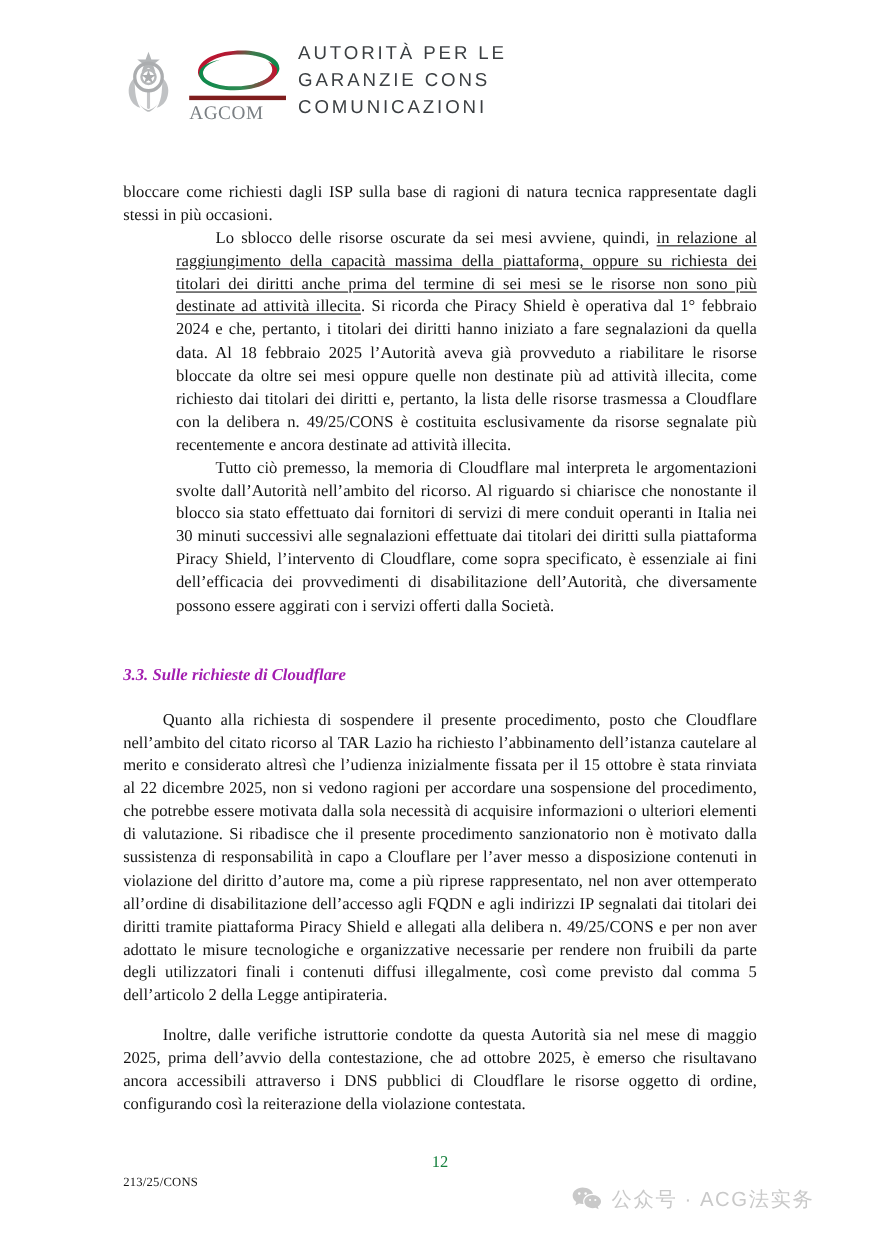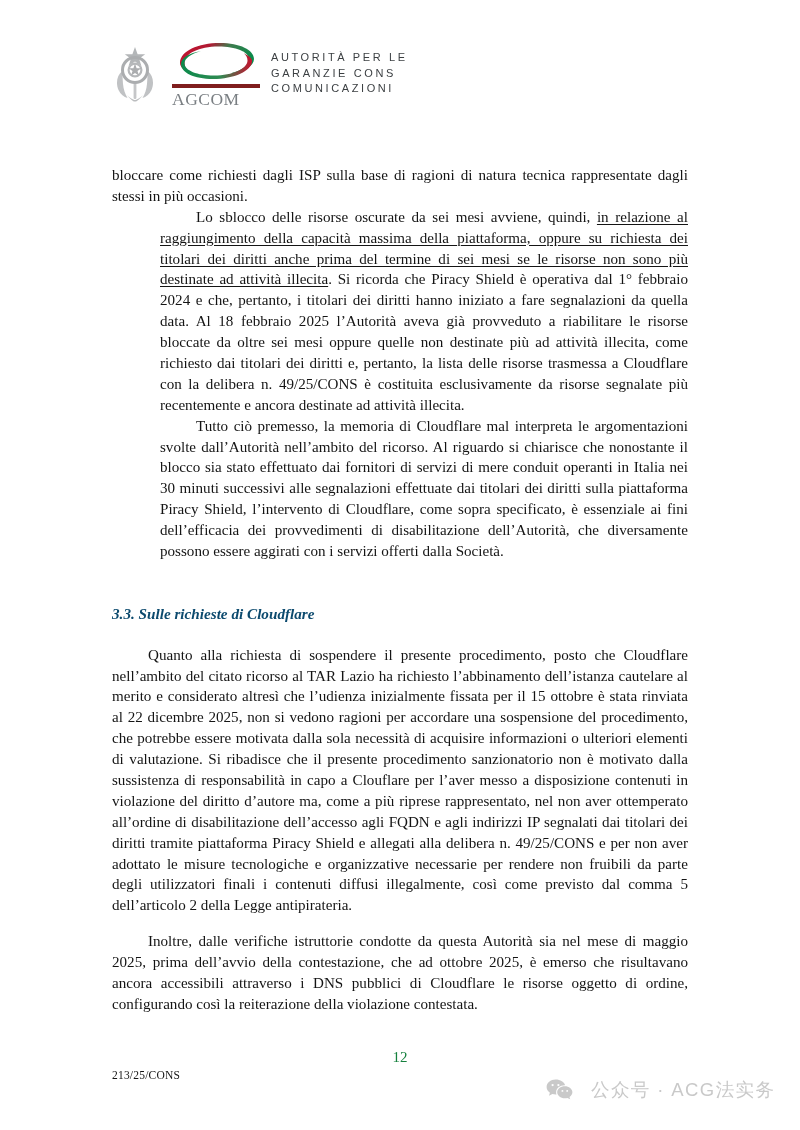--- a/index.html
+++ b/index.html
@@ -68,21 +68,21 @@
   }
   .logo-text {
     margin-left: 11px;
     display: flex;
     flex-direction: column;
     justify-content: center;
     padding-bottom: 1px;
   }
   .logo-text .line {
     font-family: "Liberation Sans", sans-serif;
-    font-size: 11px;
+    font-size: 17px;
     letter-spacing: 2.6px;
     color: #3b3f42;
     line-height: 1.45;
     white-space: nowrap;
   }
 
   
   .content {
     position: absolute;
     left: 112px;
@@ -106,21 +106,21 @@
   .gap-lg { height: 42px; }
   .gap-md { height: 21px; }
   .gap-sm { height: 15px; }
 
   h3.section-heading {
     margin: 0;
     font-size: 15.2px;
     font-weight: bold;
     font-style: italic;
     line-height: 1.3;
-    color: #0c4a6e;
+    color: #a21caf;
   }
 
   
   .page-number {
     position: absolute;
     left: 0;
     right: 0;
     top: 1049px;
     text-align: center;
     font-size: 15px;
@@ -131,25 +131,25 @@
     left: 112px;
     top: 1069px;
     font-size: 11.5px;
     color: #141414;
     letter-spacing: 0.2px;
   }
 
   
   .watermark {
     position: absolute;
-    left: 546px;
+    left: 520px;
     top: 1077px;
     display: flex;
     align-items: center;
-    gap: 18px;
+    gap: 9px;
     color: #c9c9c9;
     user-select: none;
   }
   .wechat-icon { width: 27px; height: 22px; display: block; }
   .watermark-text {
     font-family: "Liberation Sans", "DejaVu Sans", sans-serif;
     font-size: 18.5px;
     letter-spacing: 1.4px;
     color: #c9c9c9;
     white-space: nowrap;

